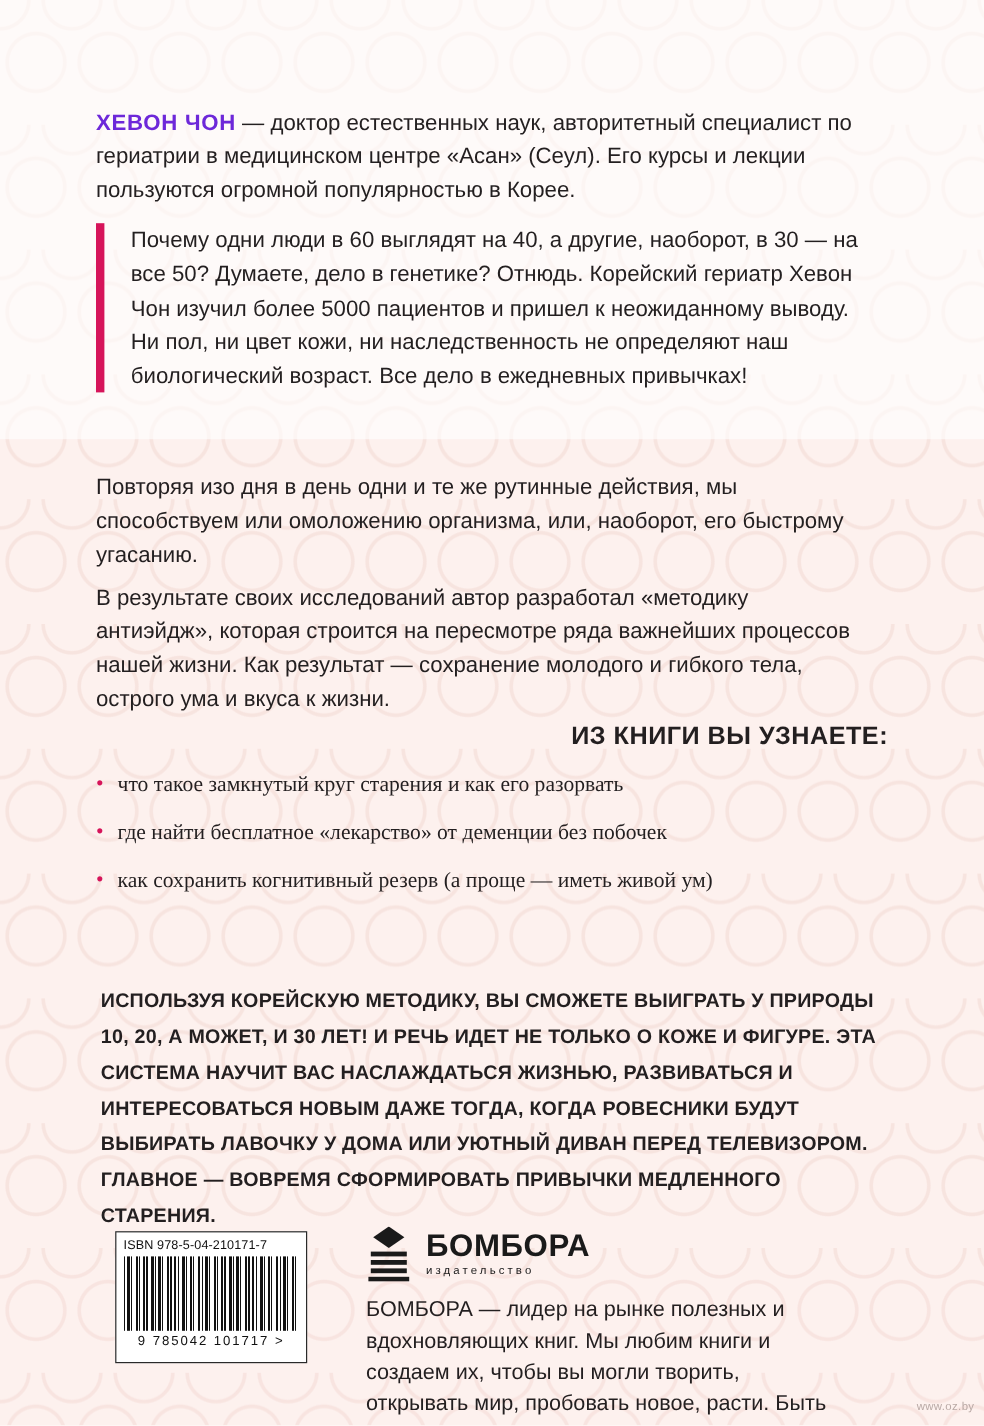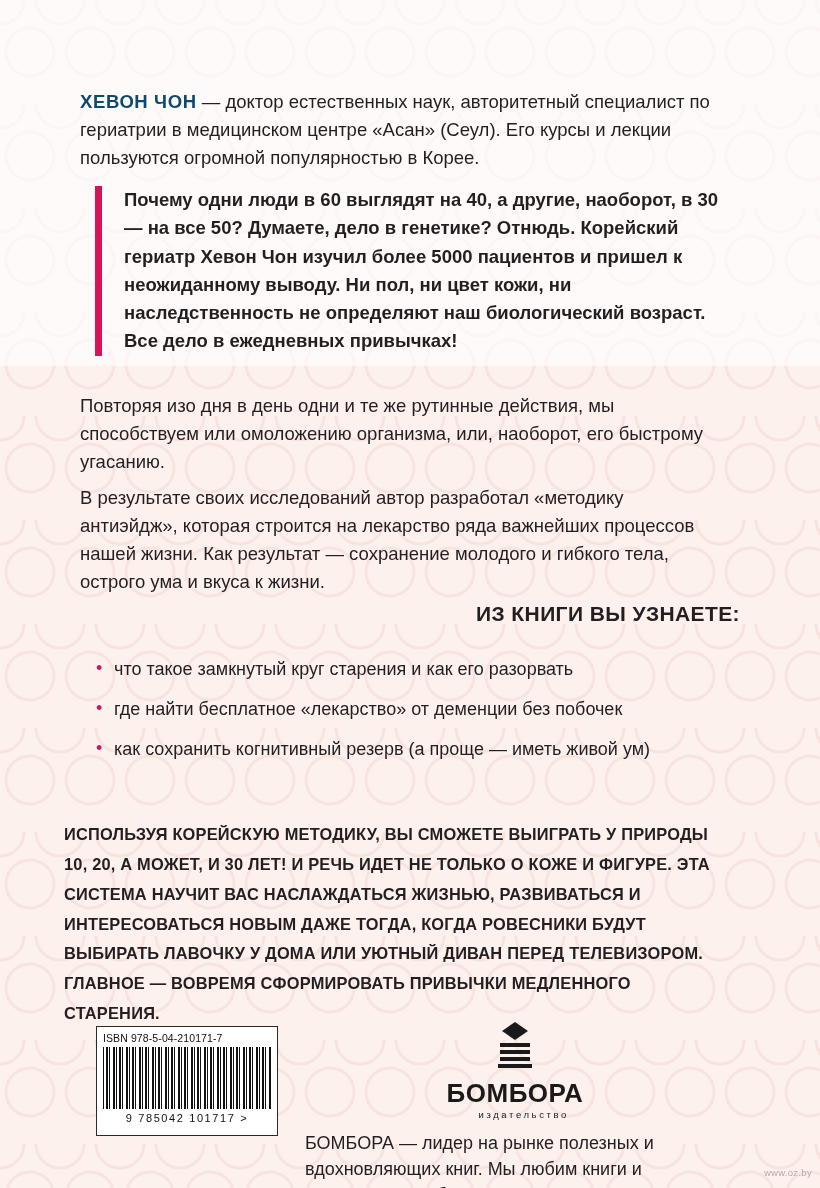--- a/index.html
+++ b/index.html
@@ -52,33 +52,32 @@
   .author-block {
     position: absolute;
     left: 80px;
     top: 88px;
     width: 672px;
     font-size: 18.5px;
     line-height: 1.52;
     color: #231f20;
   }
   .author-name {
-    color: #0c4a6e;
+    color: #6d28d9;
     font-weight: bold;
     letter-spacing: 0.6px;
   }
 
   
   .quote-wrap {
     position: absolute;
-    left: 95px;
+    left: 80px;
     top: 186px;
     width: 640px;
     display: flex;
-    font-weight: bold;
   }
   .quote-bar {
     width: 7px;
     background: #d6145a;
     flex: 0 0 7px;
     margin-right: 22px;
   }
   .quote-text {
     font-size: 18.5px;
     line-height: 1.53;
@@ -110,22 +109,23 @@
     letter-spacing: 0.4px;
   }
 
   
   .bullets {
     position: absolute;
     left: 80px;
     top: 640px;
     width: 660px;
     list-style: none;
-    margin: 16px;
+    margin: 0;
     padding: 0;
+    font-family: Liberation Serif, serif;
   }
   .bullets li {
     position: relative;
     padding-left: 18px;
     font-size: 18px;
     line-height: 1.5;
     color: #231f20;
     margin-bottom: 13px;
   }
   .bullets li::before {
@@ -133,36 +133,36 @@
     position: absolute;
     left: 0;
     top: -1px;
     color: #d6145a;
     font-size: 18px;
   }
 
   
   .closing {
     position: absolute;
-    left: 64px;
+    left: 84px;
     top: 820px;
     width: 660px;
     font-size: 16.4px;
     font-weight: bold;
     line-height: 1.82;
     color: #231f20;
     letter-spacing: 0.2px;
   }
 
   
   .barcode-box {
     position: absolute;
     left: 96px;
     top: 1026px;
-    width: 182px;
+    width: 160px;
     height: 110px;
     background: #ffffff;
     border: 1px solid #2a2a2a;
     box-sizing: border-box;
     padding: 5px 6px 4px 6px;
   }
   .isbn-text {
     font-size: 10.5px;
     color: #111;
     font-family: "Liberation Sans", sans-serif;
@@ -192,41 +192,39 @@
   .publisher {
     position: absolute;
     left: 305px;
     top: 1022px;
     width: 420px;
   }
   .publisher-logo-row {
     display: flex;
     align-items: center;
     gap: 12px;
-    flex-direction: column;
   }
   .logo-mark {
     width: 38px;
     height: 46px;
     position: relative;
     flex: 0 0 38px;
   }
   .logo-name {
     font-size: 26px;
     font-weight: bold;
     color: #1a1a1a;
     letter-spacing: 0.5px;
     line-height: 1;
   }
   .logo-sub {
     font-size: 9.5px;
     color: #1a1a1a;
     letter-spacing: 2.6px;
     margin-top: 3px;
-    margin-left: 32px;
   }
   .publisher-desc {
     margin-top: 10px;
     font-size: 18px;
     line-height: 1.45;
     color: #231f20;
     width: 400px;
   }
 
   .watermark {
@@ -250,21 +248,21 @@
     <div class="author-block">
       <span class="author-name">ХЕВОН ЧОН</span><span> — доктор естественных наук, авторитетный специалист по гериатрии в медицинском центре «Асан» (Сеул). Его курсы и лекции пользуются огромной популярностью в Корее.</span>
     </div>
 
     <div class="quote-wrap">
       <div class="quote-bar"></div>
       <div class="quote-text">Почему одни люди в 60 выглядят на 40, а другие, наоборот, в 30 — на все 50? Думаете, дело в генетике? Отнюдь. Корейский гериатр Хевон Чон изучил более 5000 пациентов и пришел к неожиданному выводу. Ни пол, ни цвет кожи, ни наследственность не определяют наш биологический возраст. Все дело в ежедневных привычках!</div>
     </div>
 
     <div class="para" id="para1">Повторяя изо дня в день одни и те же рутинные действия, мы способствуем или омоложению организма, или, наоборот, его быстрому угасанию.</div>
-    <div class="para" id="para2">В результате своих исследований автор разработал «методику антиэйдж», которая строится на лекарство ряда важнейших процессов нашей жизни. Как результат — сохранение молодого и гибкого тела, острого ума и вкуса к жизни.</div>
+    <div class="para" id="para2">В результате своих исследований автор разработал «методику антиэйдж», которая строится на пересмотре ряда важнейших процессов нашей жизни. Как результат — сохранение молодого и гибкого тела, острого ума и вкуса к жизни.</div>
 
     <div class="list-heading">ИЗ КНИГИ ВЫ УЗНАЕТЕ:</div>
 
     <ul class="bullets">
       <li>что такое замкнутый круг старения и как его разорвать</li>
       <li>где найти бесплатное «лекарство» от деменции без побочек</li>
       <li>как сохранить когнитивный резерв (а проще — иметь живой ум)</li>
     </ul>
 
     <div class="closing">ИСПОЛЬЗУЯ КОРЕЙСКУЮ МЕТОДИКУ, ВЫ СМОЖЕТЕ ВЫИГРАТЬ У ПРИРОДЫ 10, 20, А МОЖЕТ, И 30 ЛЕТ! И РЕЧЬ ИДЕТ НЕ ТОЛЬКО О КОЖЕ И ФИГУРЕ. ЭТА СИСТЕМА НАУЧИТ ВАС НАСЛАЖДАТЬСЯ ЖИЗНЬЮ, РАЗВИВАТЬСЯ И ИНТЕРЕСОВАТЬСЯ НОВЫМ ДАЖЕ ТОГДА, КОГДА РОВЕСНИКИ БУДУТ ВЫБИРАТЬ ЛАВОЧКУ У ДОМА ИЛИ УЮТНЫЙ ДИВАН ПЕРЕД ТЕЛЕВИЗОРОМ. ГЛАВНОЕ — ВОВРЕМЯ СФОРМИРОВАТЬ ПРИВЫЧКИ МЕДЛЕННОГО СТАРЕНИЯ.</div>

